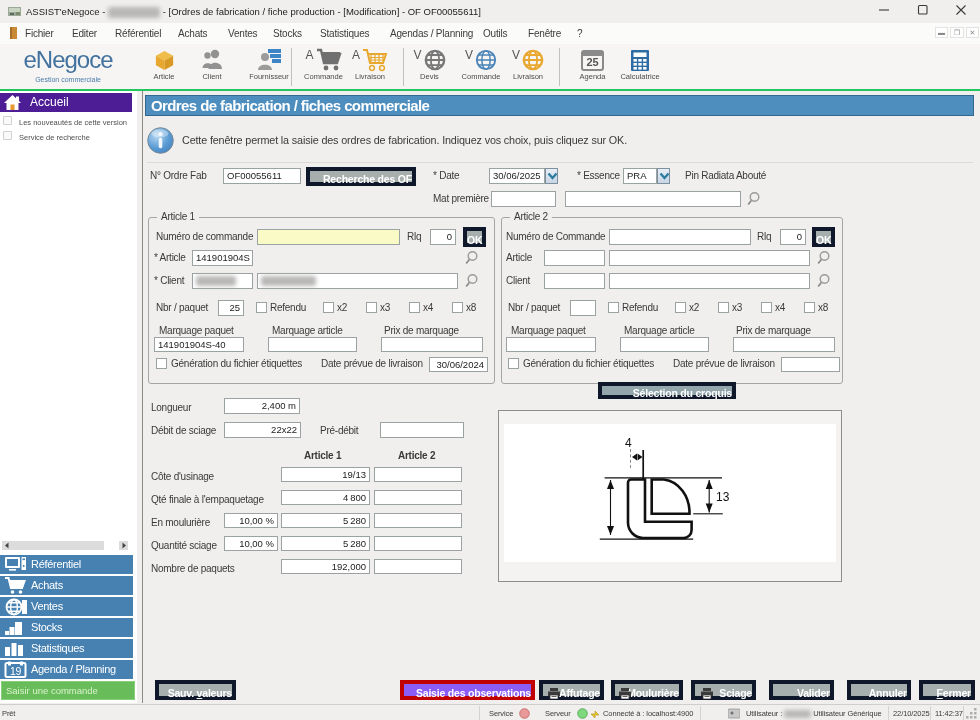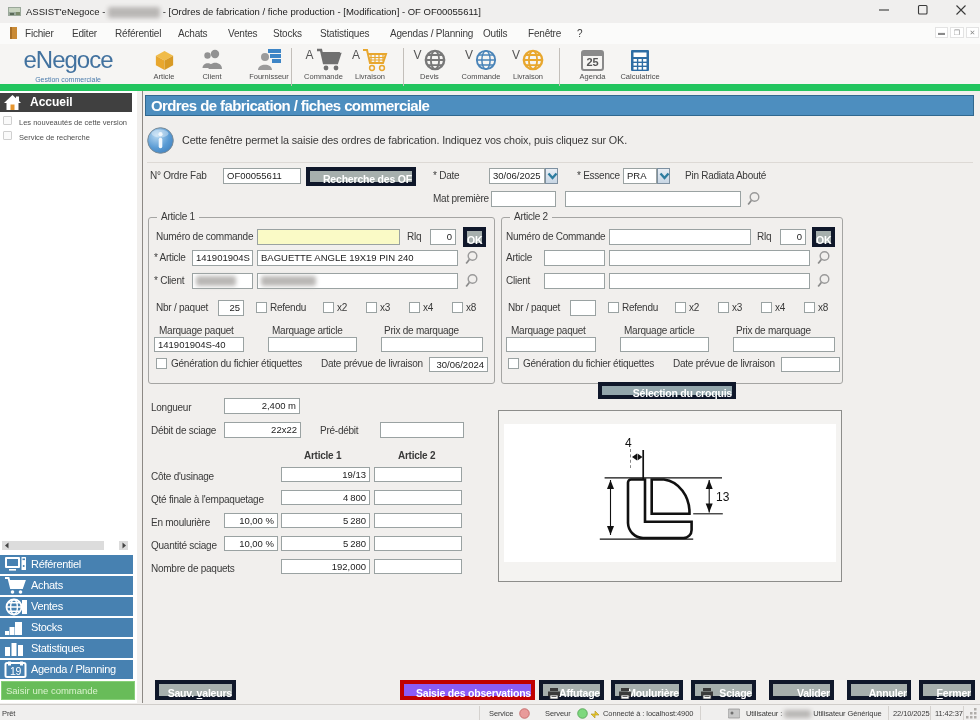--- a/index.html
+++ b/index.html
@@ -8,30 +8,30 @@
 .abs { position:absolute; }
 
 #titlebar { position:absolute; left:0; top:0; width:980px; height:23px; background:#f0efee; }
 #titlebar .ttxt { position:absolute; left:26px; top:6px; font-size:9.5px; color:#1b1b1b; white-space:nowrap; }
 .blurbox { display:inline-block; width:52px; height:11px; background:#b9b7b5; filter:blur(2px); vertical-align:middle; border-radius:2px; }
 
 #menubar { position:absolute; left:0; top:23px; width:980px; height:21px; background:#fbfbfa; }
 .mi { position:absolute; top:5px; font-size:10px; letter-spacing:-0.2px; color:#3c3c3c; white-space:nowrap; }
 .mdibtn { position:absolute; top:4px; width:13px; height:11px; background:#fff; border:1px solid #e3e3e3; color:#8a8a8a; font-size:7px; text-align:center; line-height:9px; }
 
-#toolbar { position:absolute; left:0; top:44px; width:980px; height:47px; background:#f6f5f3; border-bottom:7px solid #22c55e; }
+#toolbar { position:absolute; left:0; top:44px; width:980px; height:47px; background:#f6f5f3; border-bottom:2px solid #22c55e; }
 .tbi { position:absolute; top:4px; text-align:center; color:#4b4b4b; font-size:7.5px; }
 .tbi .ic { height:24px; display:flex; align-items:center; justify-content:center; }
 .tbsep { position:absolute; top:4px; width:1px; height:38px; background:#c3bfba; }
 #logo { position:absolute; left:18px; top:2px; width:100px; text-align:center; }
 #logo .l1 { font-size:24px; color:#42729f; letter-spacing:-1px; }
 #logo .l2 { font-size:7px; color:#4a7bab; margin-top:2px; }
 
 #sidebar { position:absolute; left:0; top:91px; width:137px; height:612px; background:#fff; }
-#accueil { position:absolute; left:0; top:2px; width:132px; height:19px; background:#404040; color:#fff; font-size:12px; font-weight:bold; line-height:19px; }
+#accueil { position:absolute; left:0; top:2px; width:132px; height:19px; background:#4c1d95; color:#fff; font-size:12px; font-weight:normal; line-height:19px; }
 .sbitem { position:absolute; left:19px; font-size:7.5px; color:#4f4f4f; }
 .sbbox { position:absolute; left:3px; width:9px; height:9px; border:1px solid #cfcfcf; background:#fafafa; border-radius:1px; }
 .snav { position:absolute; left:0; width:133px; height:19px; background:#4781b1; color:#fff; font-size:11px; letter-spacing:-0.3px; white-space:nowrap; }
 .snav .nlab { position:absolute; left:31px; top:3px; }
 .snav svg { position:absolute; left:4px; top:1px; }
 #greenbtn { position:absolute; left:1px; top:590px; width:134px; height:19px; background:#68bc59; border:1px solid #87cf78; color:#d9f2cd; font-size:9.5px; line-height:17px; padding-left:4px; }
 
 #content { position:absolute; left:142px; top:91px; width:836px; height:612px; background:#f1efed; border-left:1px solid #8d8985; }
 #bluetitle { position:absolute; left:2px; top:4px; width:829px; height:21px; background:#4d8ebf; border:1px solid #30688f; color:#fff; font-weight:bold; font-size:15px; letter-spacing:-0.6px; line-height:19px; padding-left:5px; }
 .lbl { position:absolute; font-size:10px; letter-spacing:-0.25px; color:#3a3a3a; white-space:nowrap; }
@@ -317,21 +317,20 @@
 
   <div class="abs" style="left:5px;top:126px;width:347px;height:167px;border:1px solid #a5a5a3;border-radius:3px"></div>
   <div class="lbl" style="left:14px;top:120px;background:#f1efed;padding:0 4px">Article 1</div>
   <div class="lbl" style="left:13px;top:140px">Numéro de commande</div>
   <div class="inp" style="left:114px;top:138px;width:143px;height:16px;background:#fafac6"></div>
   <div class="lbl" style="left:264px;top:140px">Rlq</div>
   <div class="inp r" style="left:287px;top:138px;width:26px;height:16px">0</div>
   <div class="gbtn" style="left:320px;top:136px;width:23px;height:20px;line-height:18px">OK</div>
   <div class="lbl" style="left:11px;top:161px">* Article</div>
   <div class="inp" style="left:49px;top:159px;width:61px;height:16px">141901904S</div>
-  <div class="inp" style="left:114px;top:159px;width:201px;height:16px">BAGUETTE ANGLE 19X19 PIN 240</div>
   <svg class="mag" style="left:320px;top:159px" width="16" height="16" viewBox="0 0 16 16">
       <circle cx="9.5" cy="6" r="4.3" fill="none" stroke="#9a9a9a" stroke-width="1.4"></circle>
       <line x1="6.3" y1="9.5" x2="3.2" y2="13.5" stroke="#8a8a8a" stroke-width="1.7"></line>
     </svg>
   <div class="lbl" style="left:11px;top:184px">* Client</div>
   <div class="inp" style="left:49px;top:182px;width:61px;height:16px"><span class="blurbox" style="width:40px;height:10px"></span></div>
   <div class="inp" style="left:114px;top:182px;width:201px;height:16px"><span class="blurbox" style="width:55px;height:10px"></span></div>
   <svg class="mag" style="left:320px;top:182px" width="16" height="16" viewBox="0 0 16 16">
       <circle cx="9.5" cy="6" r="4.3" fill="none" stroke="#9a9a9a" stroke-width="1.4"></circle>
       <line x1="6.3" y1="9.5" x2="3.2" y2="13.5" stroke="#8a8a8a" stroke-width="1.7"></line>

